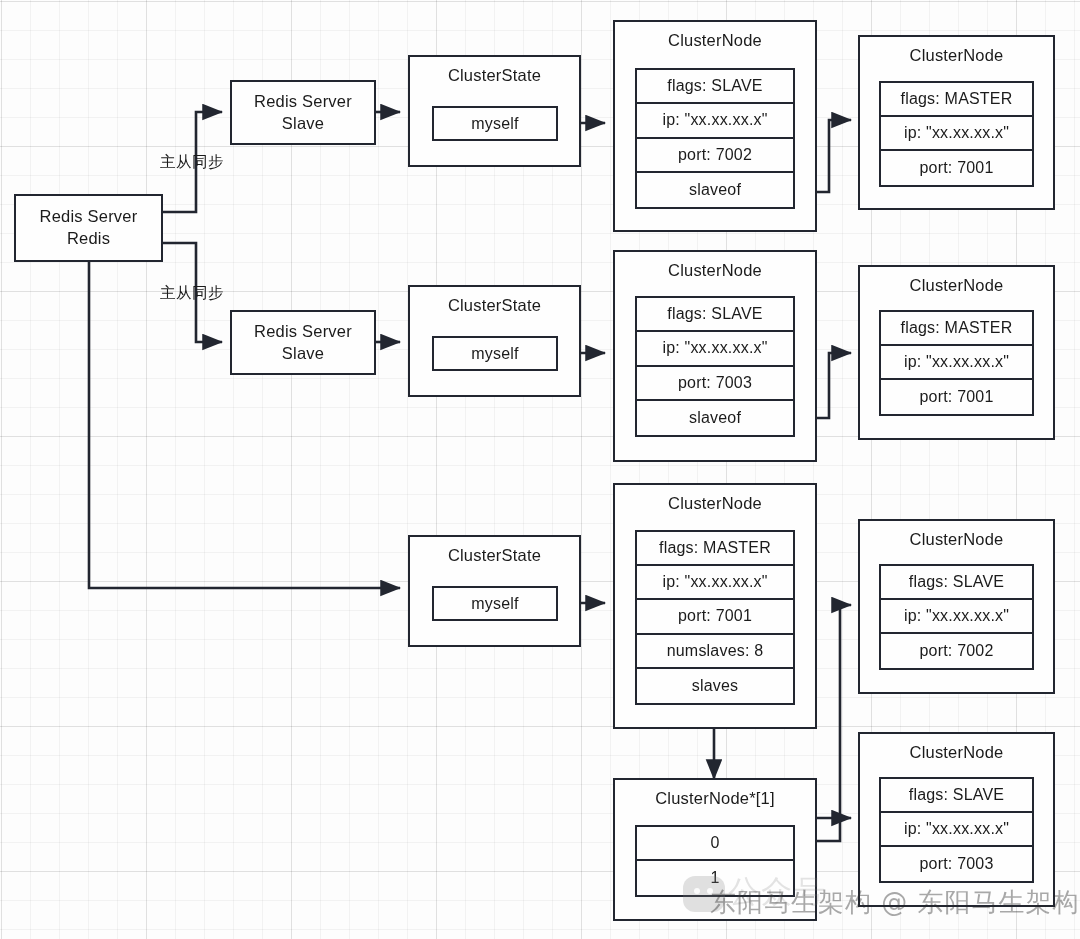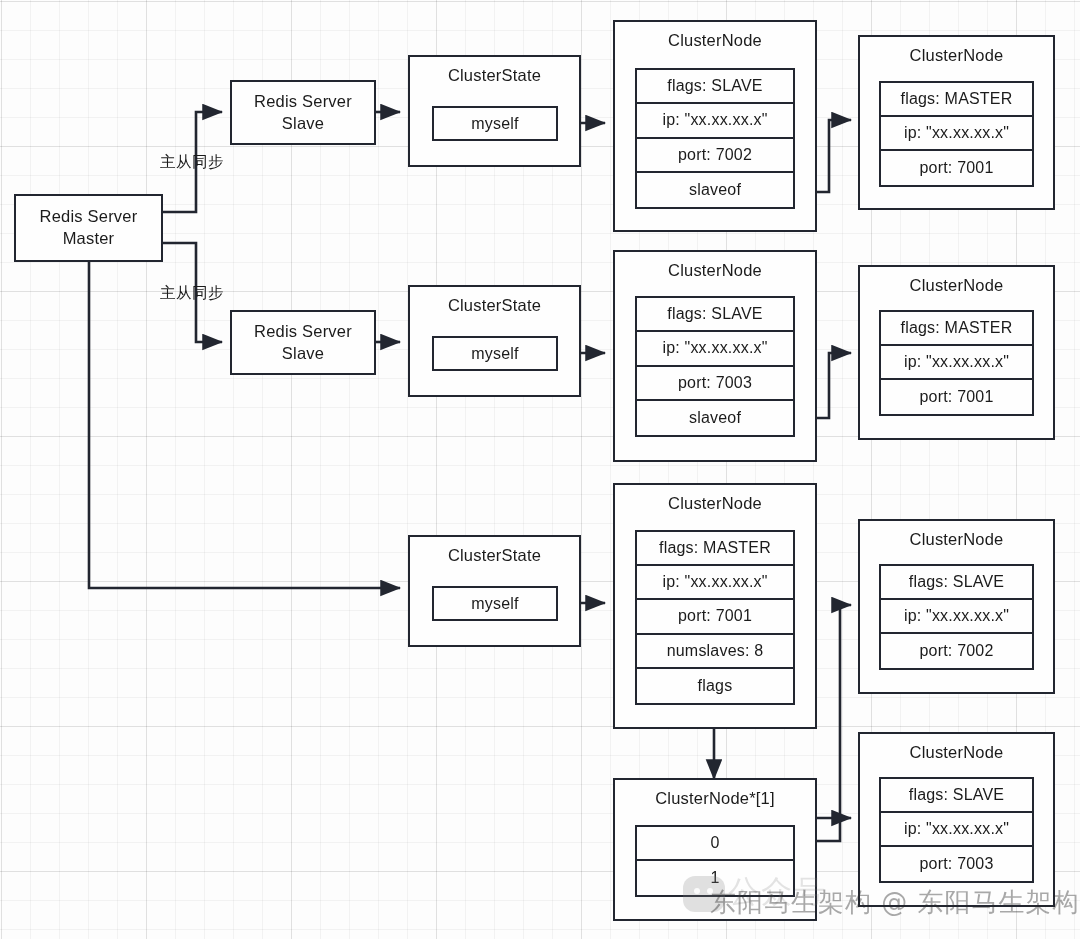--- a/index.html
+++ b/index.html
@@ -161,21 +161,21 @@
 
       <path d="M795,841 L840,841 L840,605 L851,605" marker-end="url(#arrow)"></path>
 
       <path d="M795,879 L815,879 L815,818 L851,818" marker-end="url(#arrow)"></path>
     </g>
   </svg>
 
   <div class="plain-box" style="left:14px; top:194px; width:149px; height:68px;">
     <div>
       <span>Redis Server</span><br>
-      <span>Master</span>
+      <span>Redis</span>
     </div>
   </div>
 
   <div class="plain-box" style="left:230px; top:80px; width:146px; height:65px;">
     <div>
       <span>Redis Server</span><br>
       <span>Slave</span>
     </div>
   </div>
 
@@ -249,21 +249,21 @@
   </div>
 
   <div class="box" style="left:613px; top:483px; width:204px; height:246px;">
     <div class="node-title">ClusterNode</div>
   </div>
   <div class="fields" style="left:635px; top:530px; width:160px; height:175px;">
     <div class="field" style="height:20%;">flags: MASTER</div>
     <div class="field" style="height:20%;">ip: "xx.xx.xx.x"</div>
     <div class="field" style="height:20%;">port: 7001</div>
     <div class="field" style="height:20%;">numslaves: 8</div>
-    <div class="field" style="height:20%;">flags</div>
+    <div class="field" style="height:20%;">slaves</div>
   </div>
 
   <div class="box" style="left:858px; top:519px; width:197px; height:175px;">
     <div class="node-title">ClusterNode</div>
   </div>
   <div class="fields" style="left:879px; top:564px; width:155px; height:106px;">
     <div class="field" style="height:33.34%;">flags: SLAVE</div>
     <div class="field" style="height:33.33%;">ip: "xx.xx.xx.x"</div>
     <div class="field" style="height:33.33%;">port: 7002</div>
   </div>

